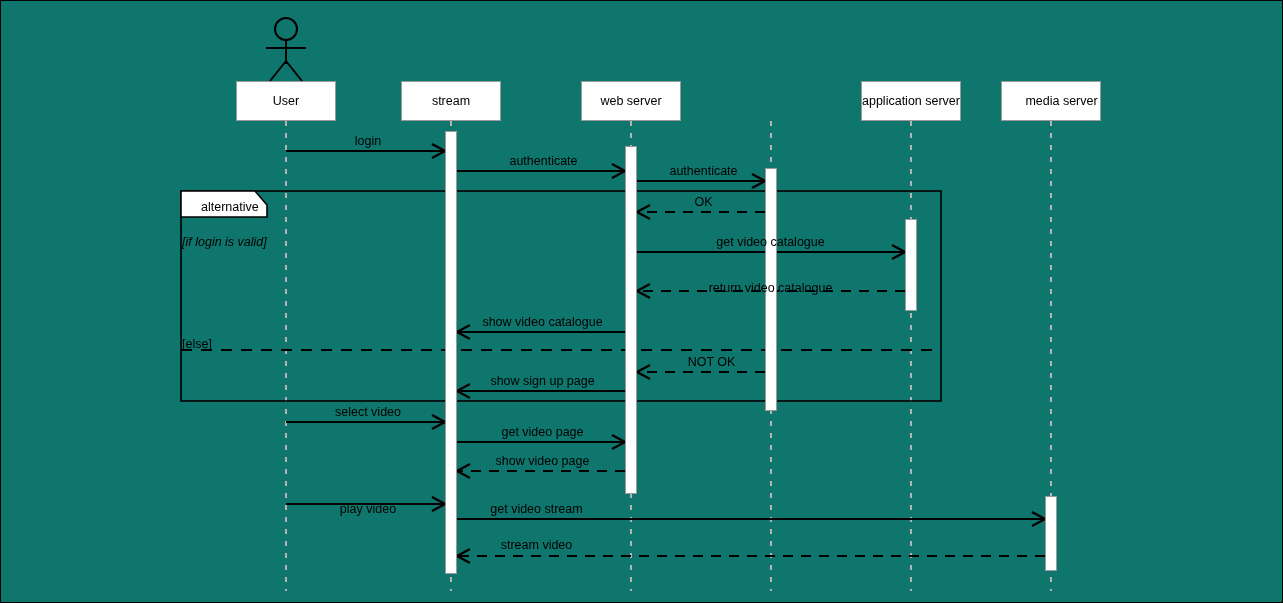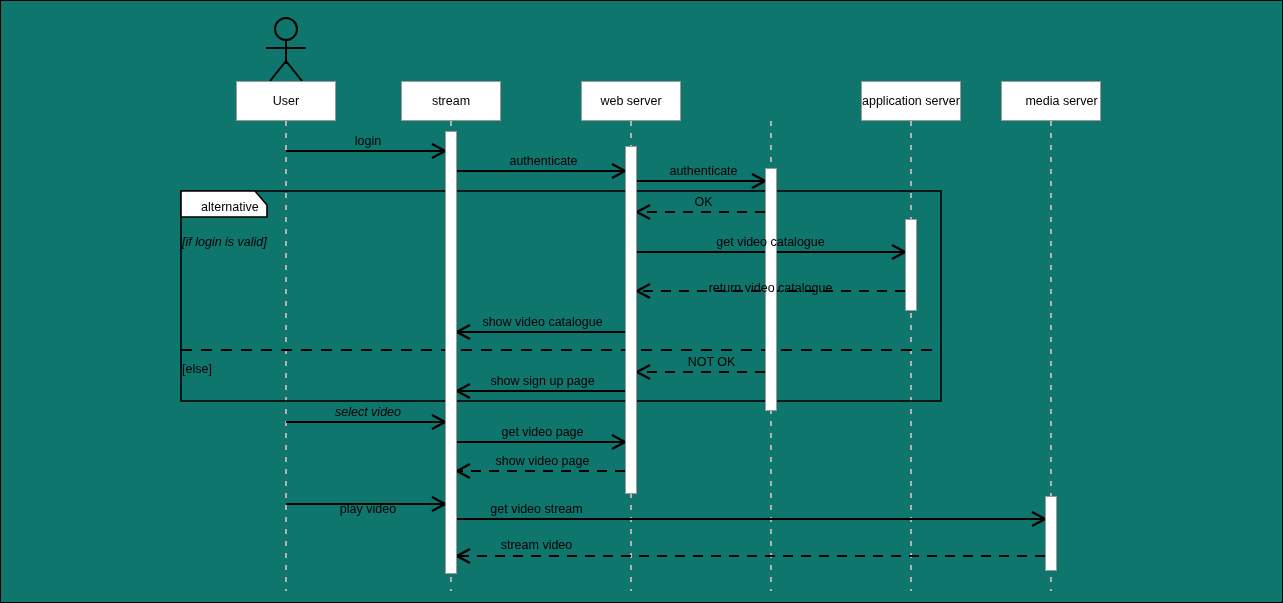--- a/index.html
+++ b/index.html
@@ -154,32 +154,32 @@
     </div>
 
     <div class="activation" style="left:444px;top:130px;width:12px;height:443px;"></div>
     <div class="activation" style="left:624px;top:145px;width:12px;height:348px;"></div>
     <div class="activation" style="left:764px;top:167px;width:12px;height:243px;"></div>
     <div class="activation" style="left:904px;top:218px;width:12px;height:92px;"></div>
     <div class="activation" style="left:1044px;top:495px;width:12px;height:75px;"></div>
 
     <div class="frag-label" style="left:200px;top:199px;">alternative</div>
     <div class="guard-label" style="left:181px;top:234px;font-style:italic;">[if login is valid]</div>
-    <div class="guard-label" style="left:181px;top:361px;">[else]</div>
+    <div class="guard-label" style="left:181px;top:336px;">[else]</div>
 
     <div class="msg-label" style="left:287px;top:133px;width:160px;">login</div>
     <div class="msg-label" style="left:460px;top:153px;width:165px;">authenticate</div>
     <div class="msg-label" style="left:640px;top:163px;width:125px;">authenticate</div>
     <div class="msg-label" style="left:640px;top:194px;width:125px;">OK</div>
     <div class="msg-label" style="left:637px;top:234px;width:265px;">get video catalogue</div>
     <div class="msg-label" style="left:637px;top:280px;width:265px;">return video catalogue</div>
     <div class="msg-label" style="left:458px;top:314px;width:167px;">show video catalogue</div>
     <div class="msg-label" style="left:648px;top:354px;width:125px;">NOT OK</div>
     <div class="msg-label" style="left:458px;top:373px;width:167px;">show sign up page</div>
-    <div class="msg-label" style="left:287px;top:404px;width:160px;font-style:italic;">select video</div>
+    <div class="msg-label" style="left:287px;top:404px;width:160px;">select video</div>
     <div class="msg-label" style="left:458px;top:424px;width:167px;">get video page</div>
     <div class="msg-label" style="left:458px;top:453px;width:167px;">show video page</div>
     <div class="msg-label" style="left:287px;top:485px;width:160px;margin-top:16px;">play video</div>
     <div class="msg-label" style="left:458px;top:501px;width:155px;">get video stream</div>
     <div class="msg-label" style="left:458px;top:537px;width:155px;">stream video</div>
 
   </div>
 </div>
 
 </body></html>

